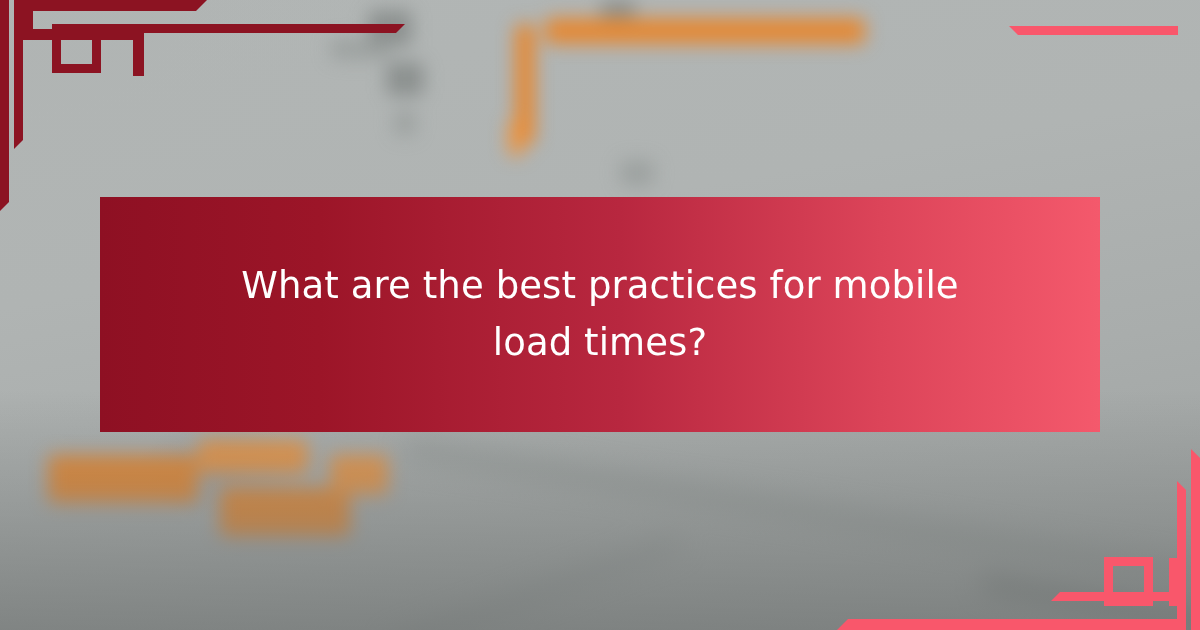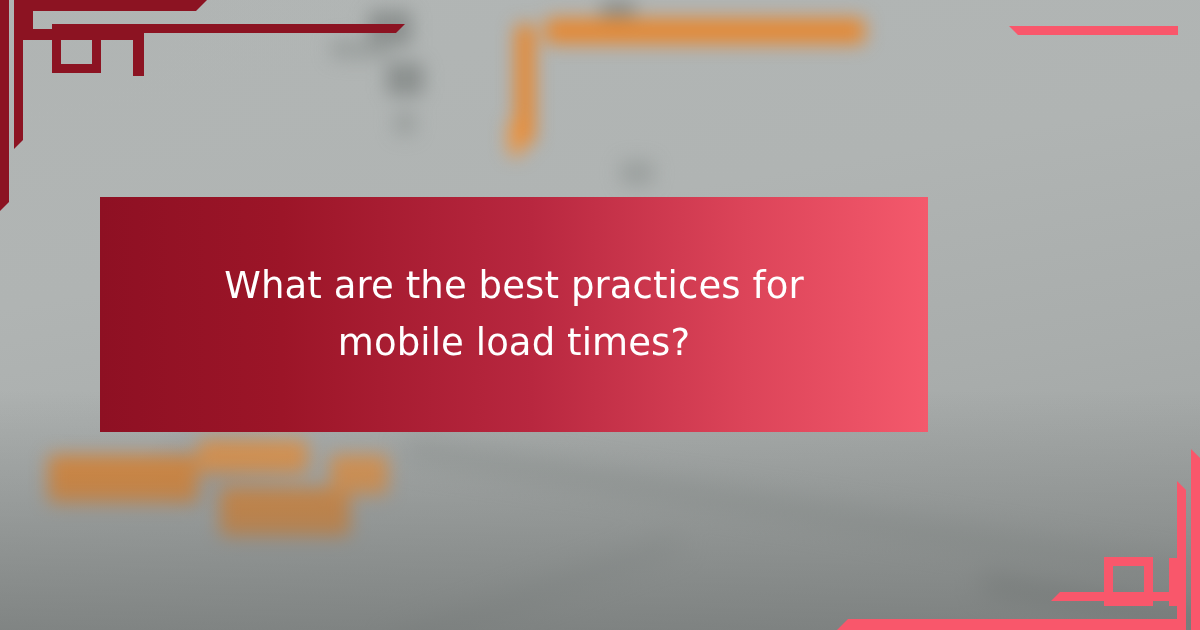--- a/index.html
+++ b/index.html
@@ -121,21 +121,21 @@
     content: ""; position: absolute; left: -9px; top: 0;
     border-top: 9px solid var(--accent);
     border-left: 9px solid transparent;
   }
 
   
   .banner {
     position: absolute;
     left: 100px;
     top: 197px;
-    width: 828px;
+    width: 1000px;
     height: 235px;
     background: linear-gradient(90deg, #8e1023 0%, #9c1528 22%, #b8273f 52%, #dc4459 78%, #f4596c 100%);
     display: flex;
     align-items: center;
     justify-content: center;
     box-sizing: border-box;
     padding: 0 60px;
   }
   .banner-title {
     color: #ffffff;

